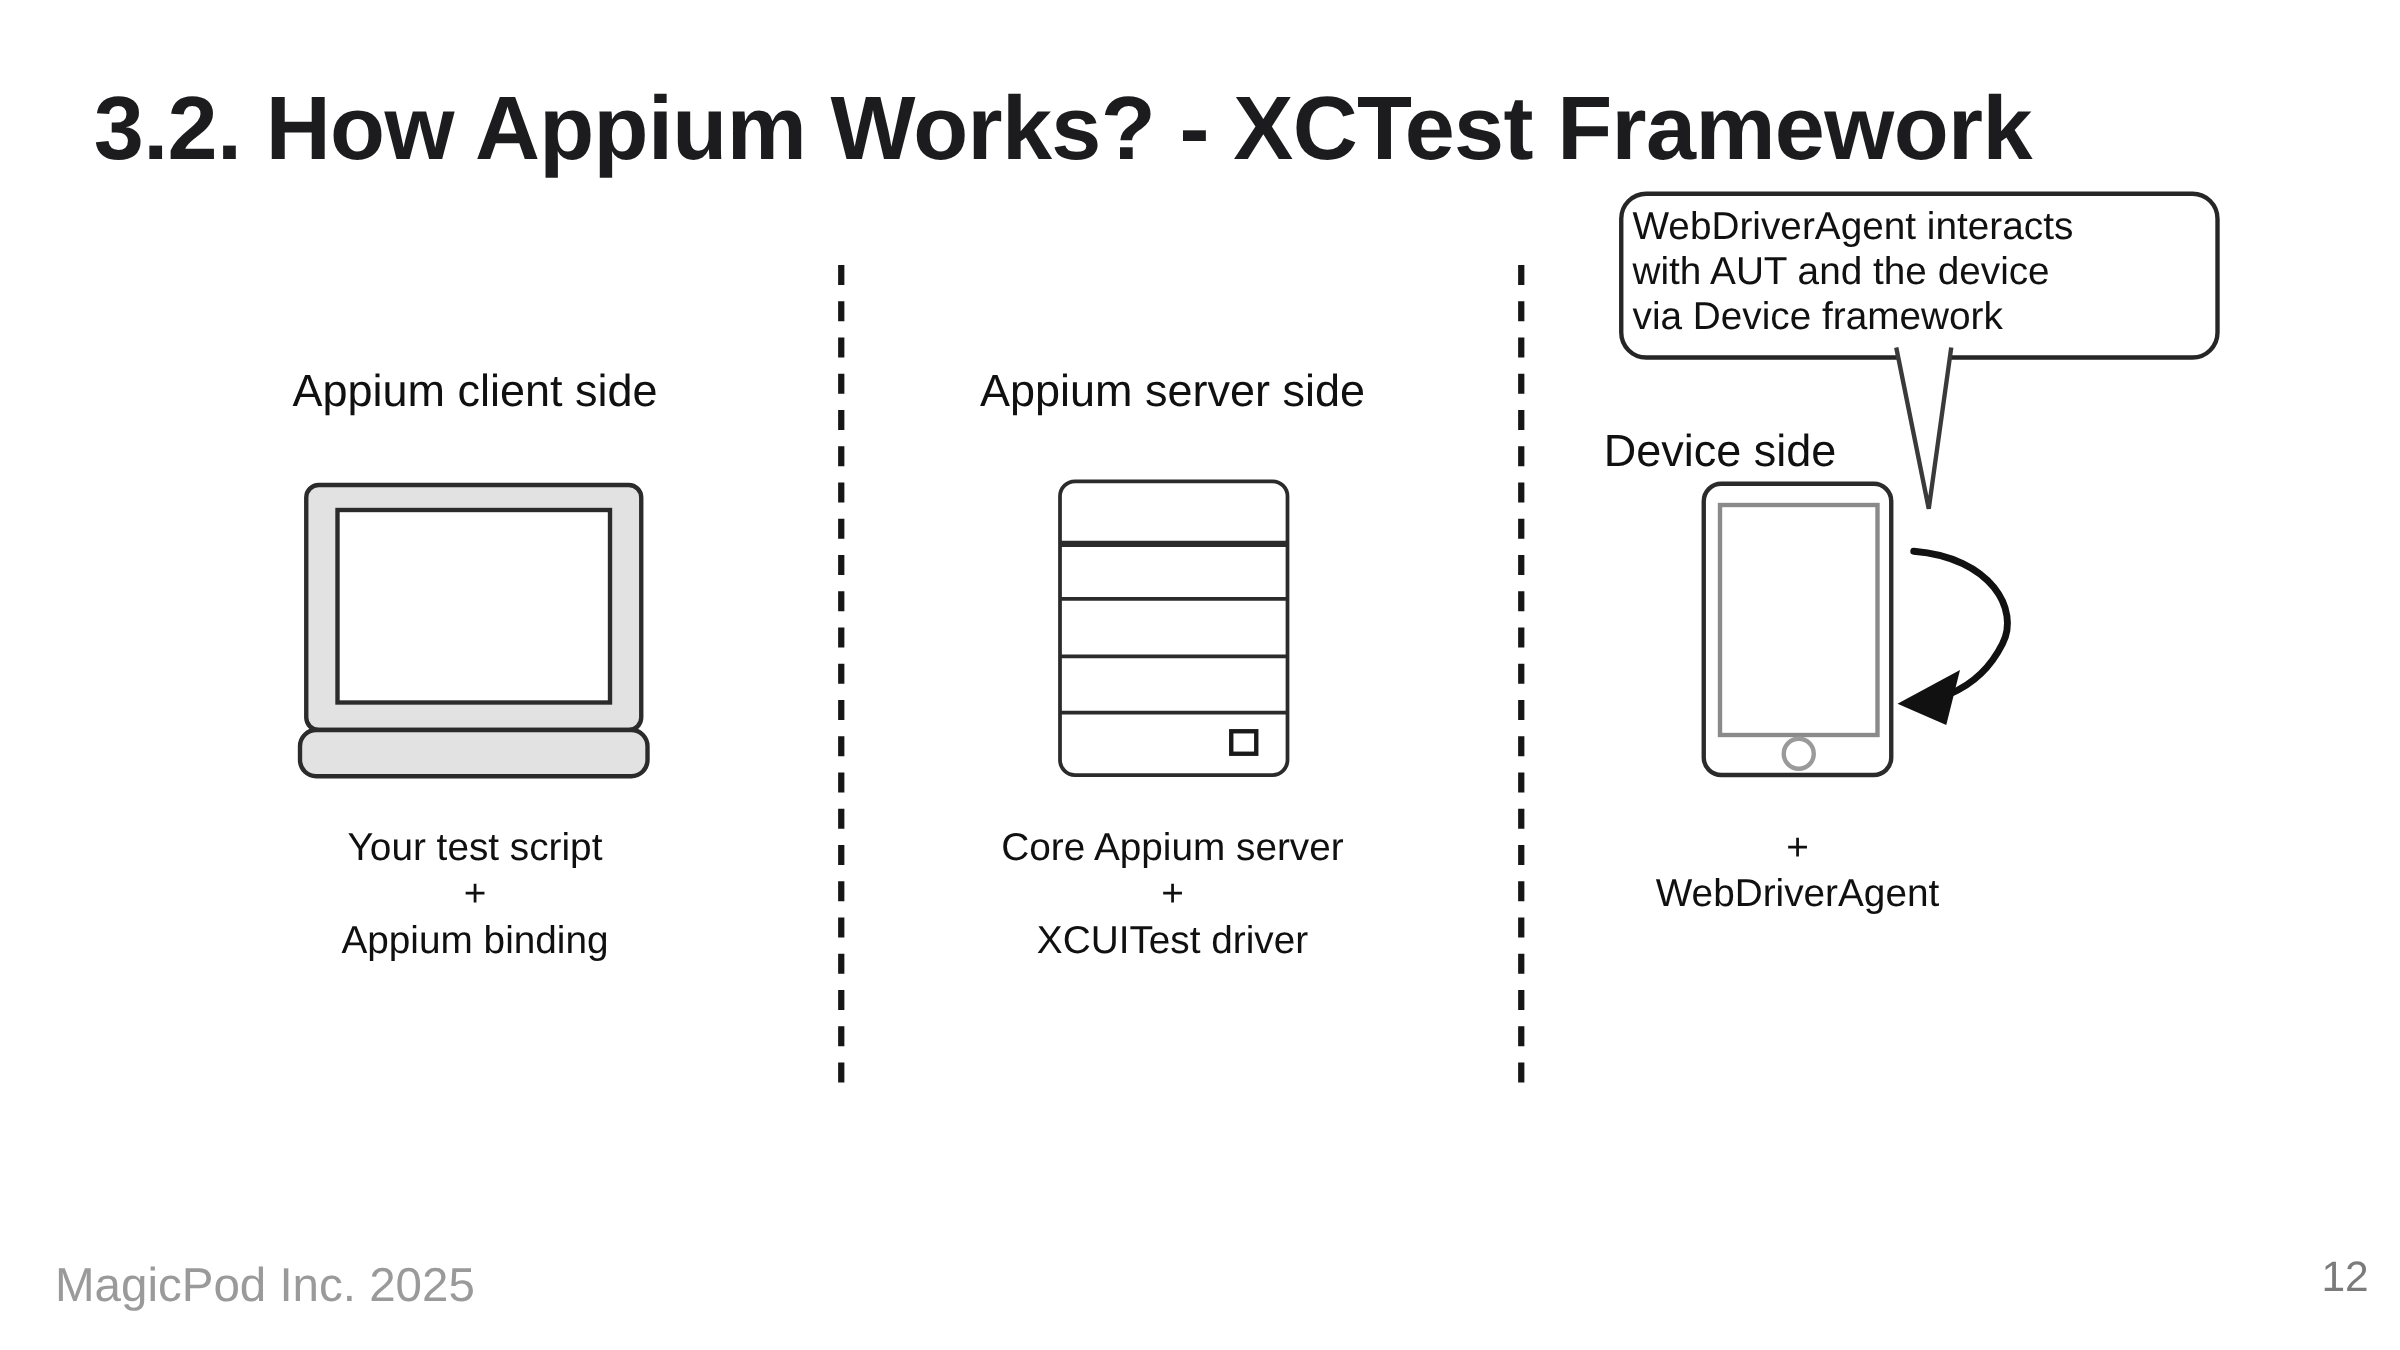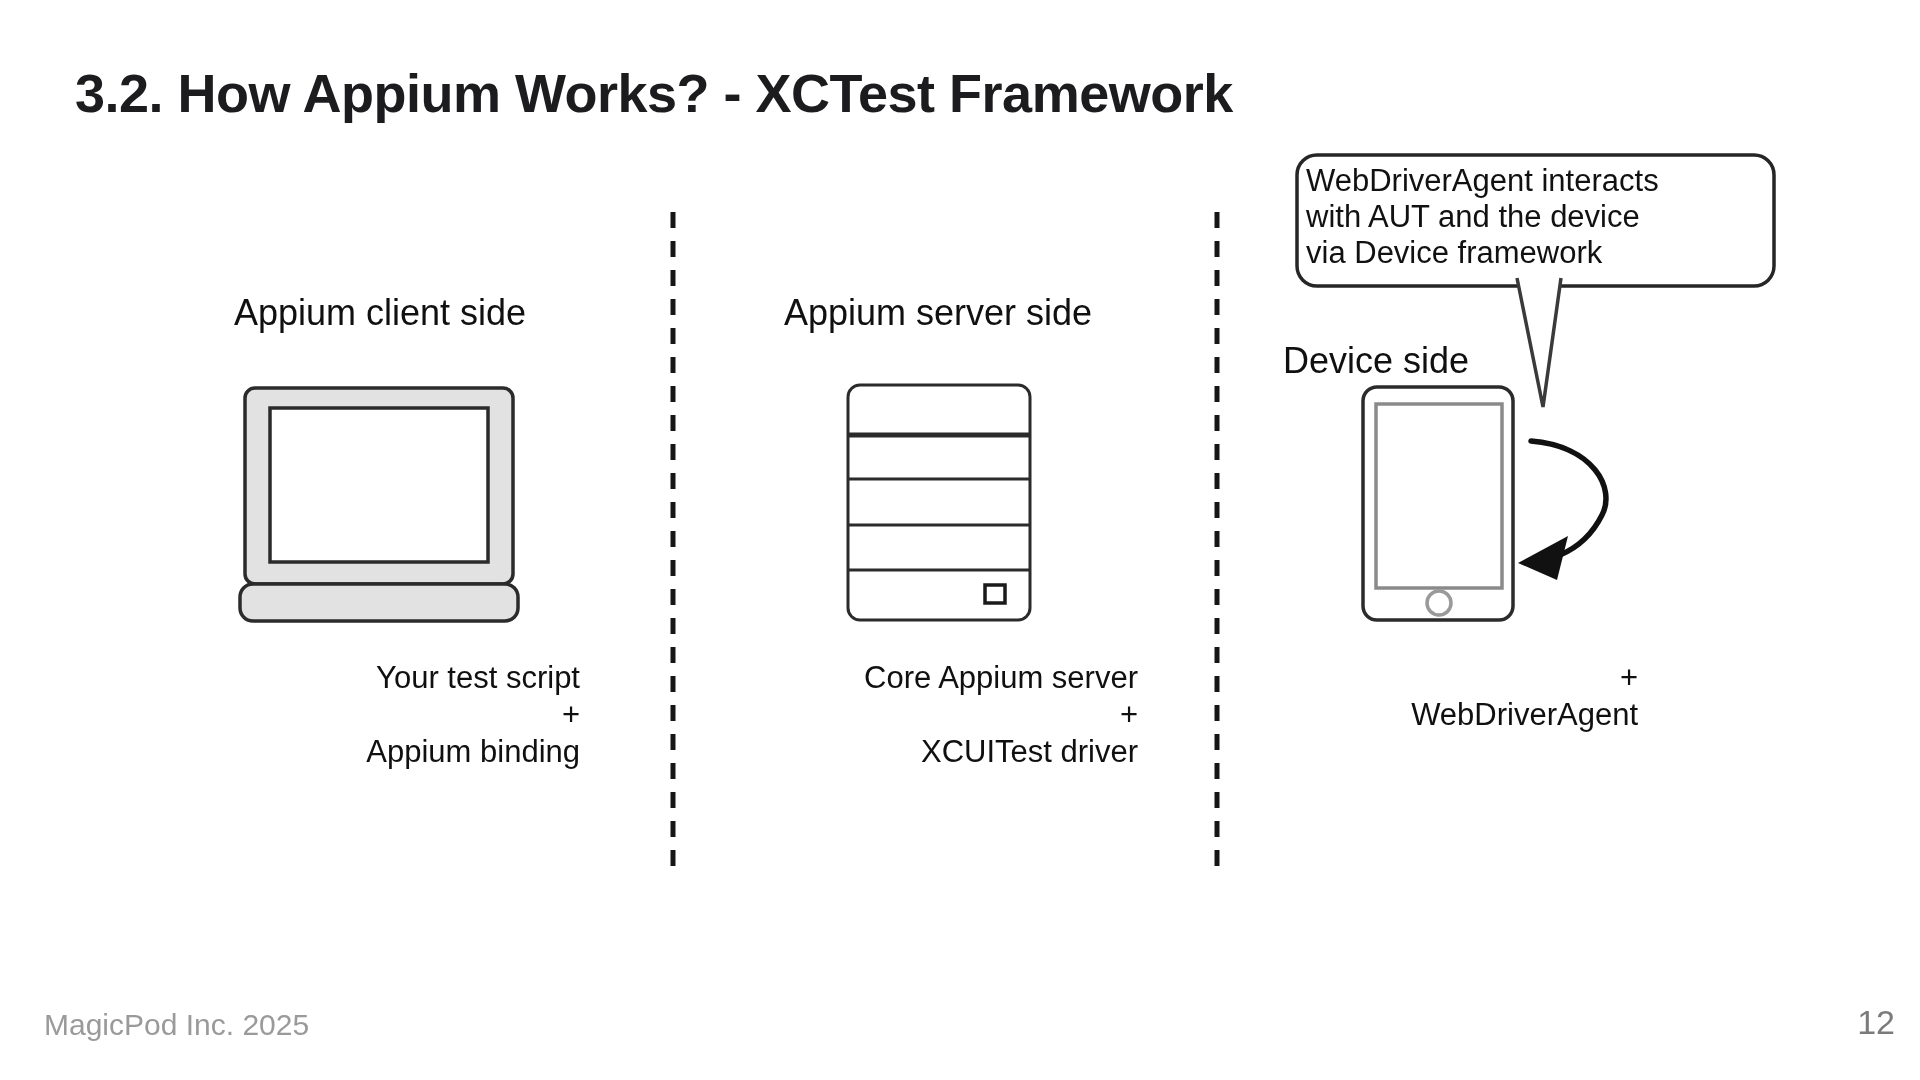--- a/index.html
+++ b/index.html
@@ -2,38 +2,38 @@
 <html><head>
 <meta charset="utf-8">
 <style>
   html,body{margin:0;padding:0;background:#fff;}
   .slide{
     position:relative;width:1920px;height:1080px;background:#ffffff;
     font-family:"Liberation Sans", sans-serif;overflow:hidden;
   }
   .abs{position:absolute;}
   .title{
-    left:75px;top:62px;font-size:54px;font-weight:bold;color:#1c1c1e;
+    left:75px;top:62px;font-size:72px;font-weight:bold;color:#1c1c1e;
     letter-spacing:-0.5px;white-space:nowrap;z-index:1;
   }
   .col-heading{
     top:292px;width:400px;text-align:center;font-size:36px;color:#101010;
     white-space:nowrap;z-index:1;
   }
   .col-label{
-    top:659px;width:400px;text-align:right;font-size:31px;line-height:37px;
+    top:659px;width:400px;text-align:center;font-size:31px;line-height:37px;
     color:#101010;z-index:3;
   }
   .shapes{left:0;top:0;z-index:2;}
   .callout-text{
     left:1306px;top:163px;width:460px;font-size:31px;line-height:36px;
     color:#111;z-index:3;white-space:nowrap;
   }
   .footer{
-    left:44px;top:1008px;font-size:30px;color:#9a9a9a;z-index:1;white-space:nowrap;
+    left:44px;top:1008px;font-size:38px;color:#9a9a9a;z-index:1;white-space:nowrap;
   }
   .page-num{
     left:1835px;top:1003px;width:60px;text-align:right;font-size:34px;color:#7b7b7b;z-index:1;
   }
 </style>
 </head>
 <body>
 
 <div class="slide">
 

